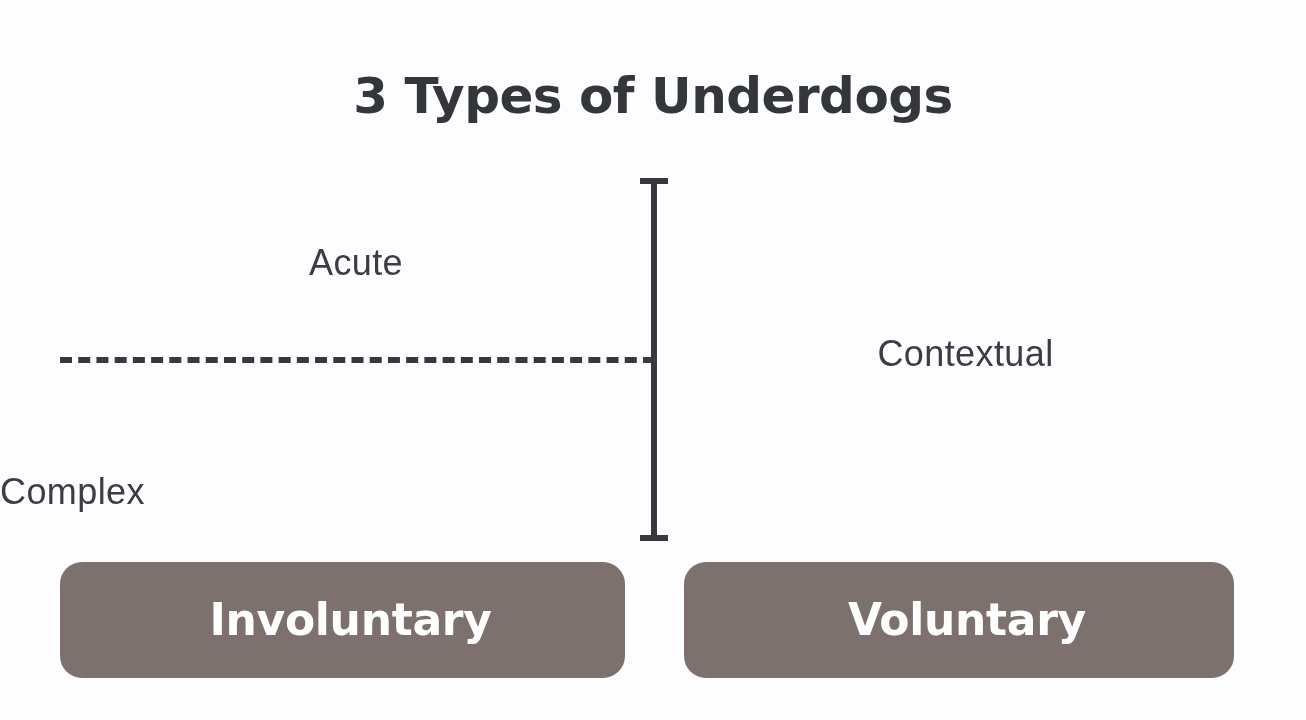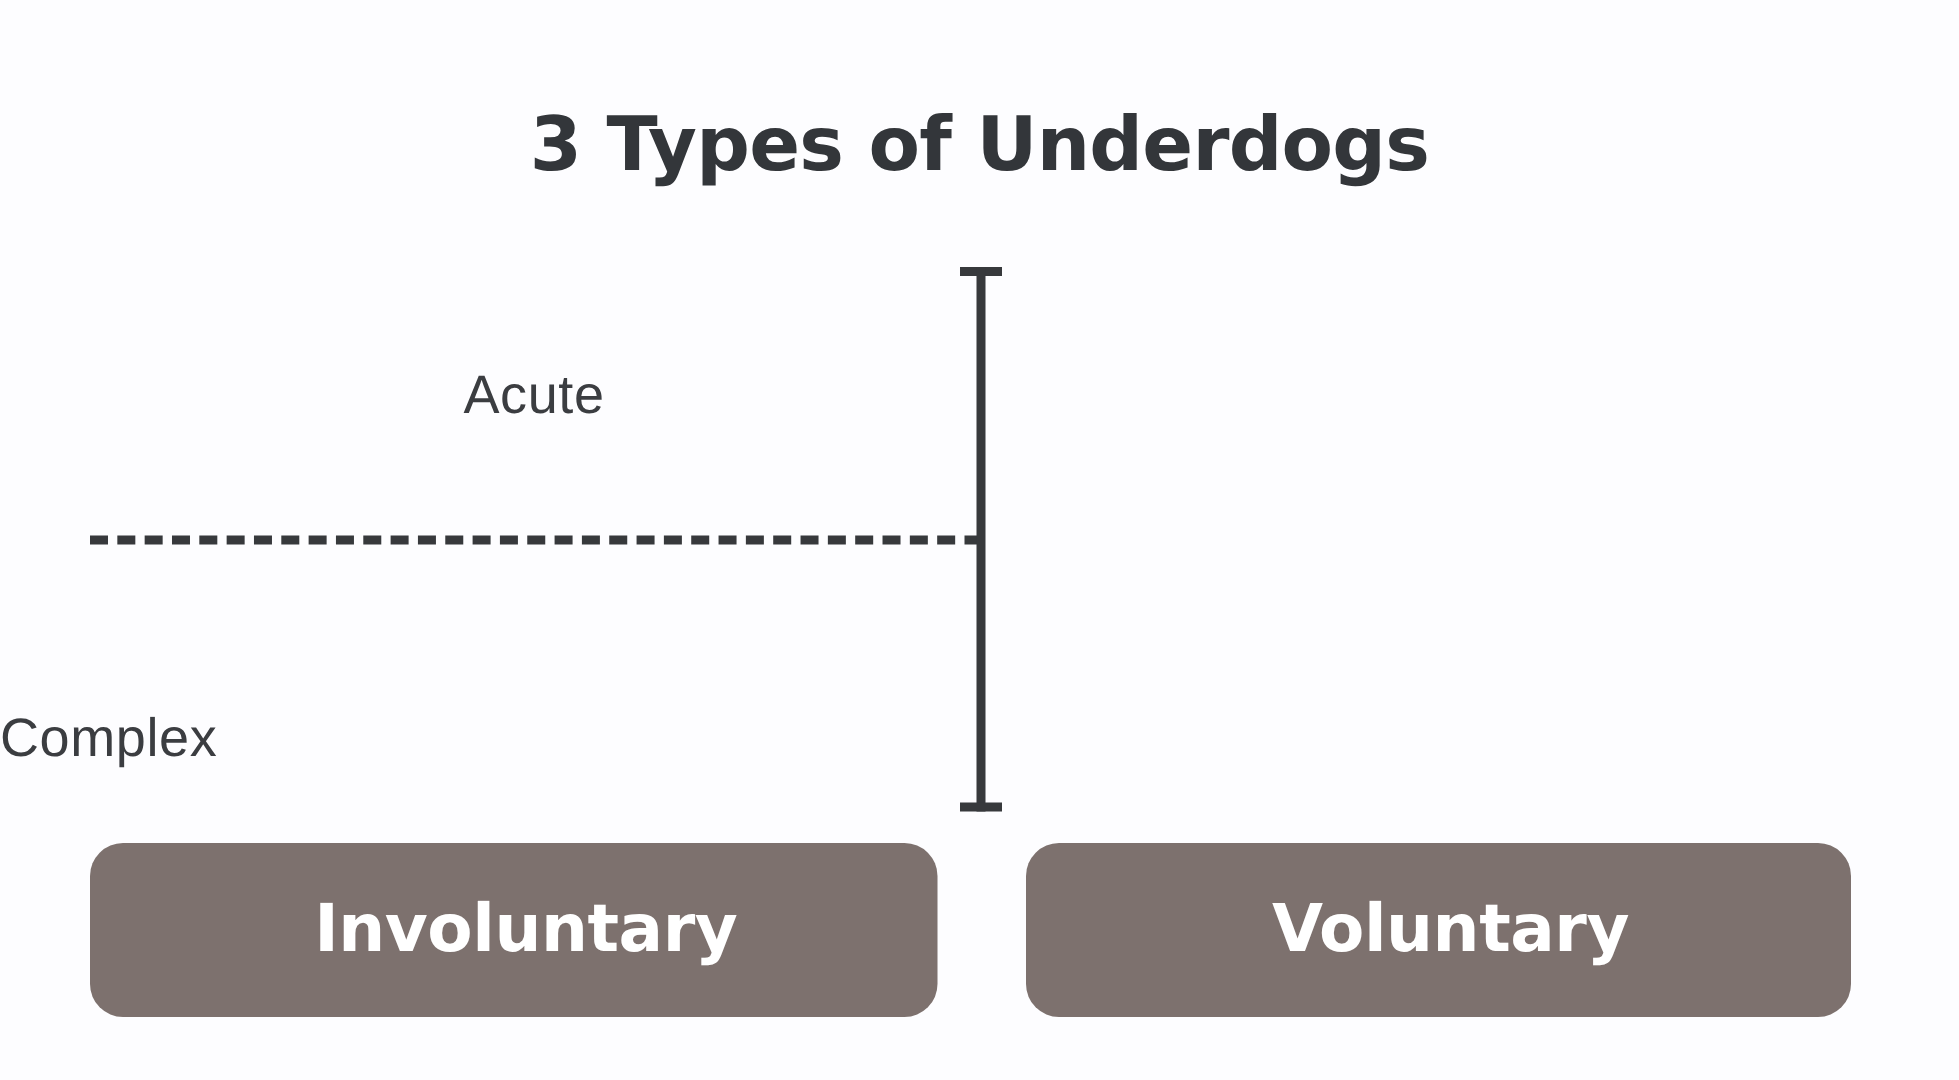--- a/index.html
+++ b/index.html
@@ -140,20 +140,21 @@
 <body>
 
 <div id="stage">
 
   <div class="title">3 Types of Underdogs</div>
 
   <div class="cat-label cat-acute">Acute</div>
 
   <div class="cat-label cat-complex">Complex</div>
 
+  <div class="cat-label cat-contextual">Contextual</div>
 
   <div class="dashed-divider"></div>
 
   <div class="bracket">
     <div class="bracket-cap bracket-cap-top"></div>
     <div class="bracket-stem"></div>
     <div class="bracket-cap bracket-cap-bottom"></div>
   </div>
 
   <div class="pill pill-involuntary">

